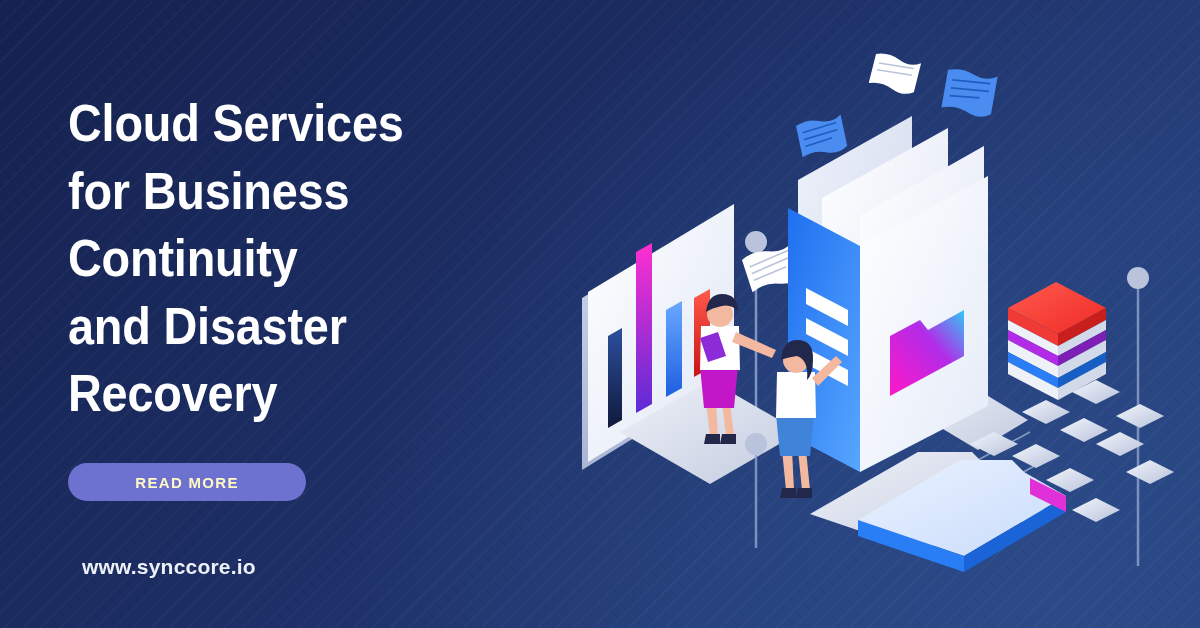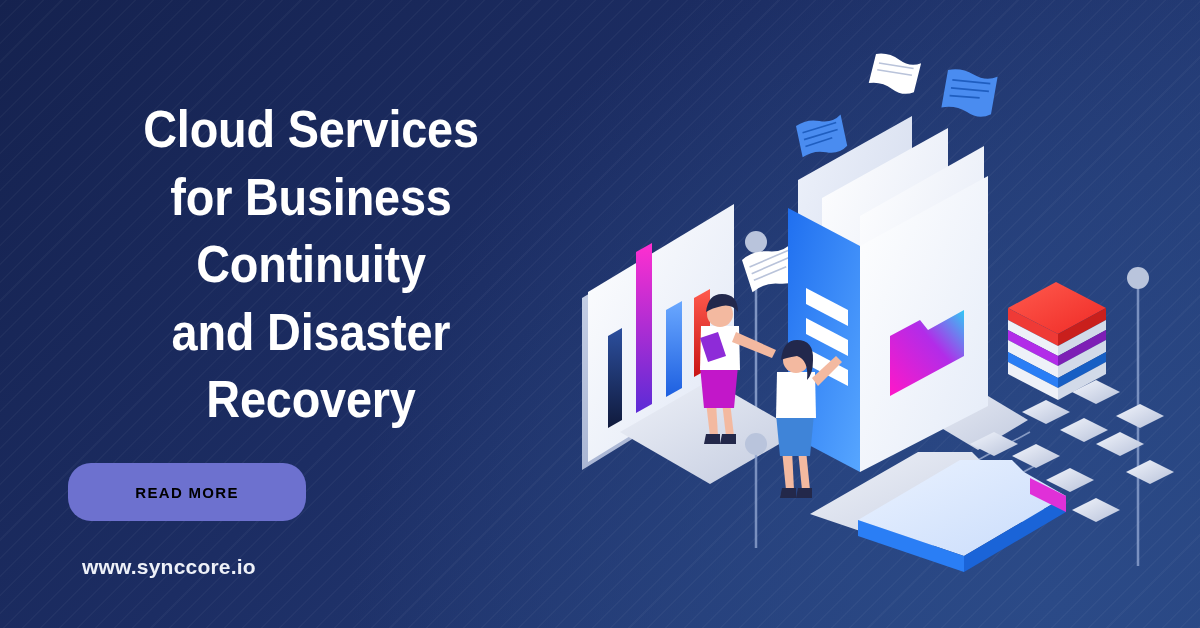--- a/index.html
+++ b/index.html
@@ -17,38 +17,38 @@
       linear-gradient(135deg, #15224f 0%, #1c2d63 42%, #233a74 72%, #27447f 100%);
   }
   .stripes {
     position:absolute; inset:0;
     background-image:repeating-linear-gradient(
        -45deg, rgba(255,255,255,0.030) 0px, rgba(255,255,255,0.030) 1.5px,
        rgba(255,255,255,0) 1.5px, rgba(255,255,255,0) 13px);
     pointer-events:none;
   }
   
-  .copy { position:absolute; left:68px; top:96px; width:540px; z-index:40;text-align:center; }
+  .copy { position:absolute; left:68px; top:90px; width:540px; z-index:40; }
   .headline {
     color:#ffffff;
     font-family:"Liberation Sans Narrow","Liberation Sans", sans-serif;
     font-size:52px;
     font-weight:700;
     line-height:1.30;
     letter-spacing:-0.2px;
     transform:scaleX(0.90);
     transform-origin:left top;
     white-space:pre-line;
   }
   .read-more {
     position:absolute; left:68px; top:463px;
-    width:238px; height:58px;
+    width:238px; height:38px;
     border:none; border-radius:23px;
     background:#6d71cf;
-    color:#000000;
+    color:#fef9c3;
     font-family:"Liberation Sans", sans-serif;
     font-size:15px; font-weight:700;
     letter-spacing:1.3px;
     cursor:pointer;
     z-index:40;
   }
   .site-url {
     position:absolute; left:82px; top:555px;
     color:#eef1f8;
     font-size:21px;

